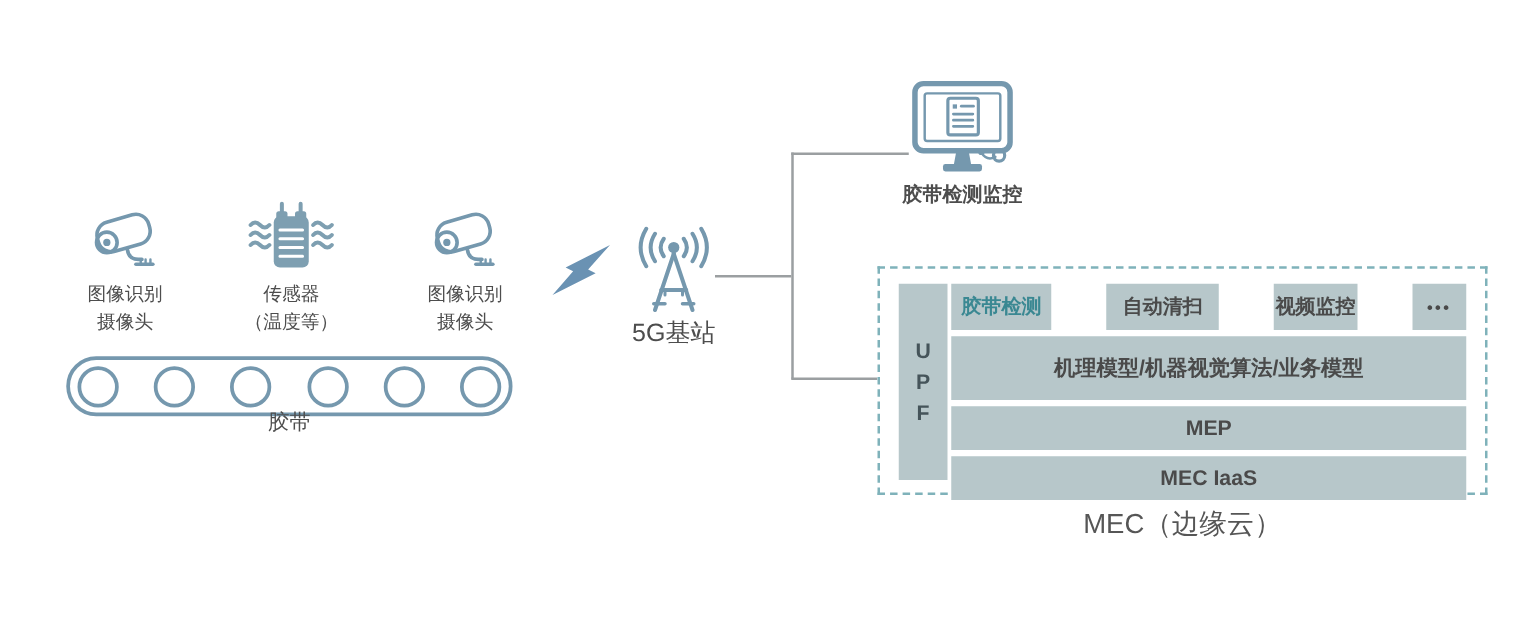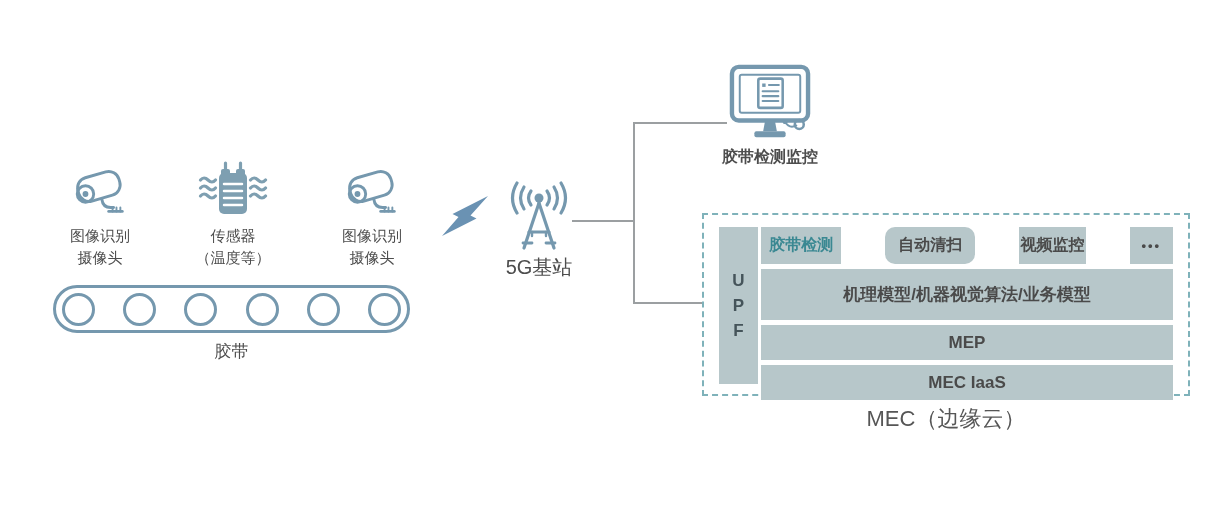--- a/index.html
+++ b/index.html
@@ -8,40 +8,40 @@
   #canvas { position:relative; width:1226px; height:506px; background:#ffffff; overflow:hidden; }
 
   .group { position:absolute; display:flex; flex-direction:column; align-items:center; }
   .dev-label { font-size:15px; line-height:22px; color:#4d4d4d; text-align:center; white-space:nowrap; }
 
   
   .belt { position:absolute; left:53px; top:285px; width:357px; height:48px;
           border:3px solid #7598ae; border-radius:26px;
           display:flex; align-items:center; justify-content:space-between; padding:0 6px; background:#ffffff; }
   .roller { width:33px; height:33px; border:3px solid #7598ae; border-radius:50%; background:#ffffff; }
-  .belt-label { position:absolute; left:53px; top:340px; width:357px; text-align:center;
+  .belt-label { position:absolute; left:53px; top:326px; width:357px; text-align:center;
                 font-size:17px; color:#4d4d4d; }
 
   
   .hline, .vline { position:absolute; background:#9b9fa1; }
   .hline { height:1.5px; }
   .vline { width:1.5px; }
 
   
   .mec-box { position:absolute; left:702px; top:213px; width:488px; height:183px;
              border:2px dashed #7fb2ba; background:#ffffff; }
   .upf { position:absolute; left:15px; top:12px; width:39px; height:157px; background:#b7c7ca;
          display:flex; flex-direction:column; align-items:center; justify-content:center;
          font-size:17px; font-weight:700; color:#45545a; line-height:25px; }
   .mec-content { position:absolute; left:57px; top:12px; width:412px; }
   .apps-row { display:flex; justify-content:space-between; height:37px;gap:44px; }
   .cell { background:#b7c7ca; display:flex; align-items:center; justify-content:center;
           font-size:16px; font-weight:600; color:#4a4a4a; white-space:nowrap; }
   .app-1 { width:104px; color:#3a8892; }
-  .app-2 { width:116px;border-radius:10px; }
+  .app-2 { width:116px; }
   .app-3 { width:86px; }
   .app-4 { width:56px; font-size:13px; letter-spacing:2px; color:#4a4a4a; }
   .layer { margin-top:5px; height:51px; font-size:17px; }
   .layer-2, .layer-3 { height:35px; font-weight:700; }
   .mec-caption { position:absolute; left:702px; top:404px; width:488px; text-align:center;
                  font-size:22px; font-weight:500; color:#565656; }
 
   svg { display:block; }
 </style>
 </head>

